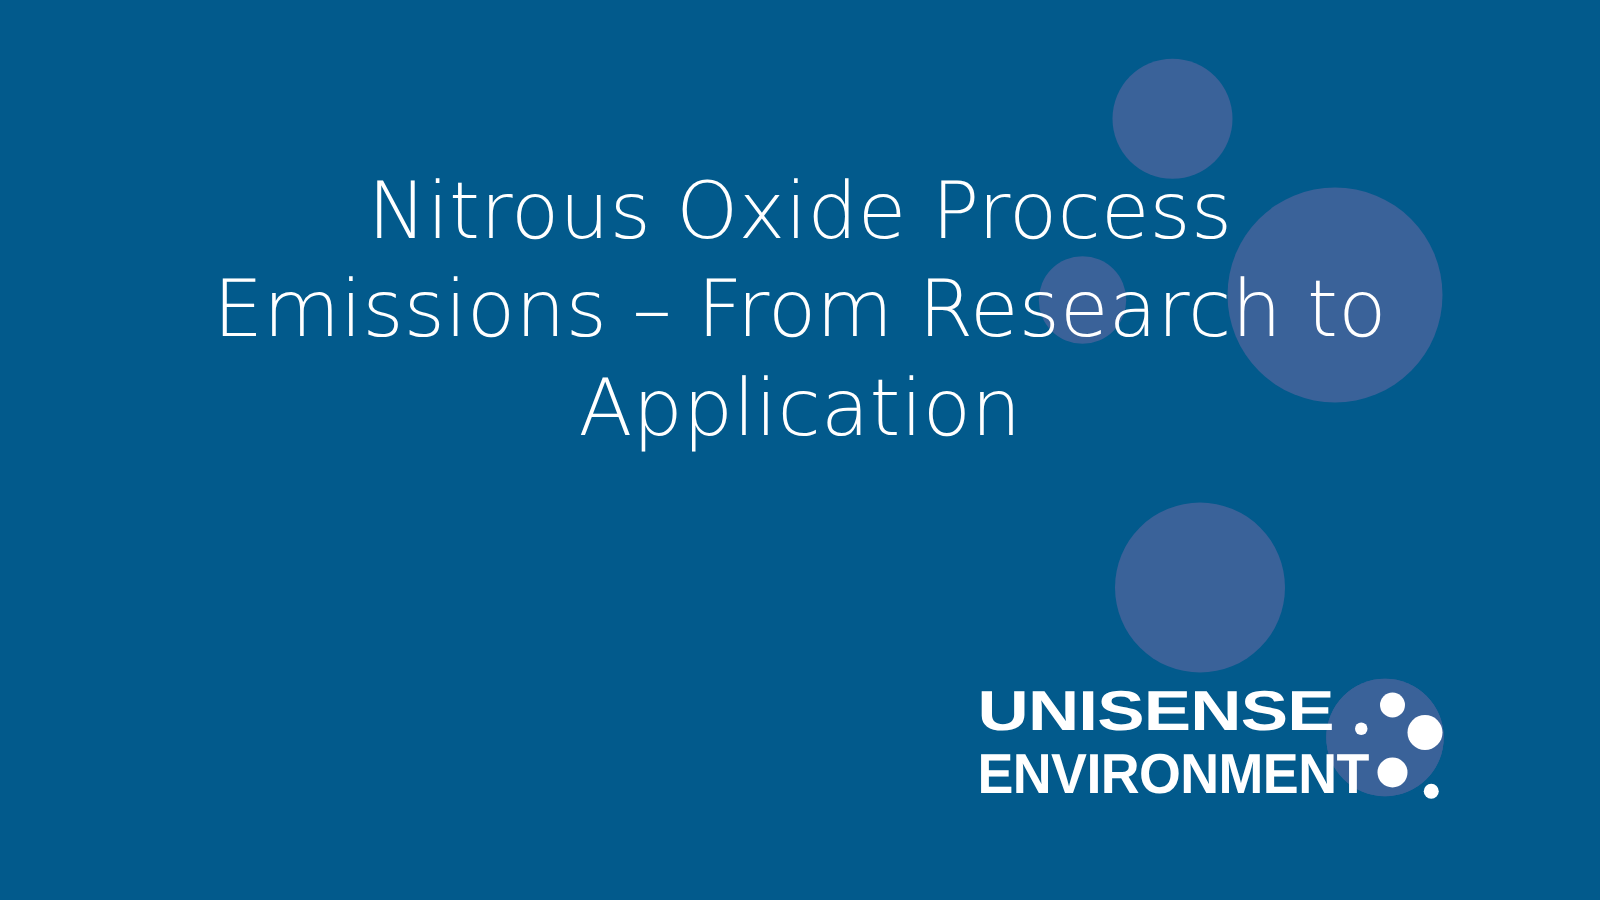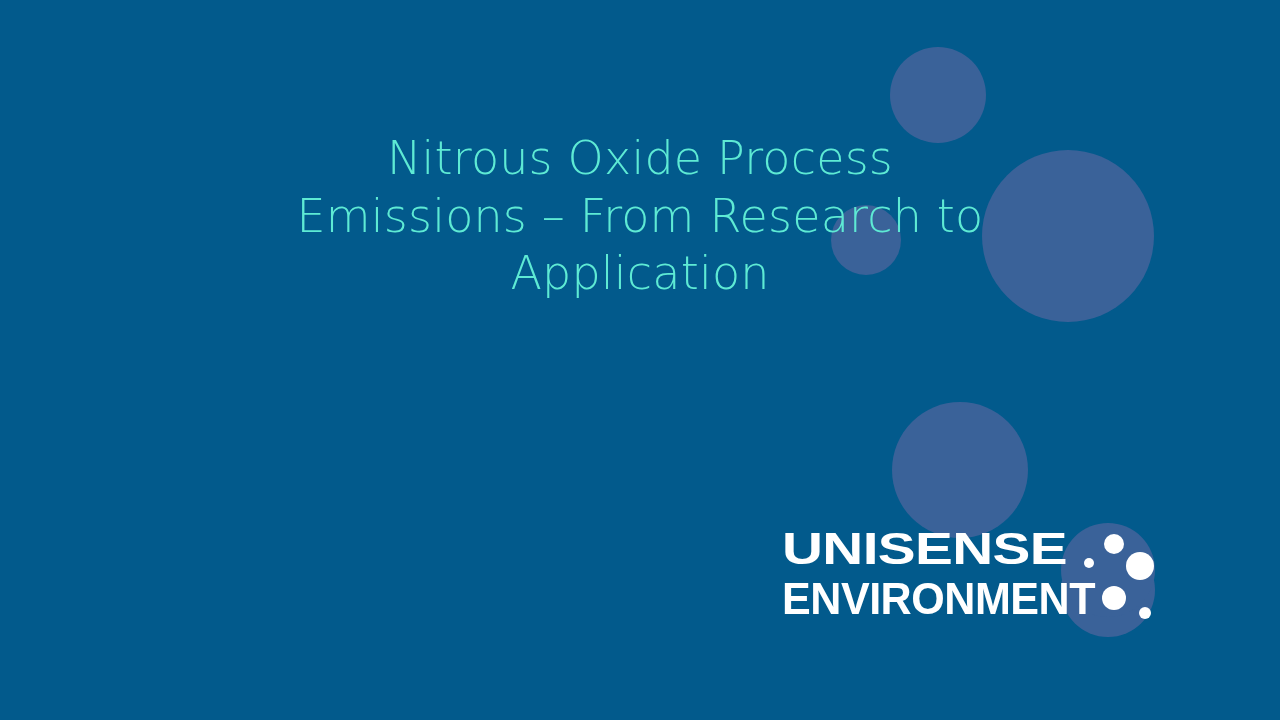--- a/index.html
+++ b/index.html
@@ -31,23 +31,23 @@
   #title-block {
     position: absolute;
     left: 90px;
     top: 130px;
     width: 1100px;
     text-align: center;
     z-index: 3;
   }
   #slide-title {
     margin: 0;
-    color: #5eead4;
+    color: #ffffff;
     font-family: "DejaVu Sans", sans-serif;
-    font-size: 46px;
+    font-size: 63px;
     font-weight: 200;
     line-height: 1.25;
     letter-spacing: 0.2px;
     white-space: pre-line;
   }
 
   
   #logo-measure-to-know {
     position: absolute;
     left: 108px;
@@ -81,21 +81,21 @@
   .mtk-bubble {
     fill: none;
     stroke: #ffffff;
     stroke-width: 2.4;
   }
 
   
   #logo-unisense-environment {
     position: absolute;
     left: 782px;
-    top: 516px;
+    top: 536px;
     width: 380px;
     height: 124px;
     z-index: 3;
   }
   .ue-text {
     fill: #ffffff;
     font-family: "Liberation Sans", sans-serif;
     font-weight: 700;
     letter-spacing: -0.5px;
   }

